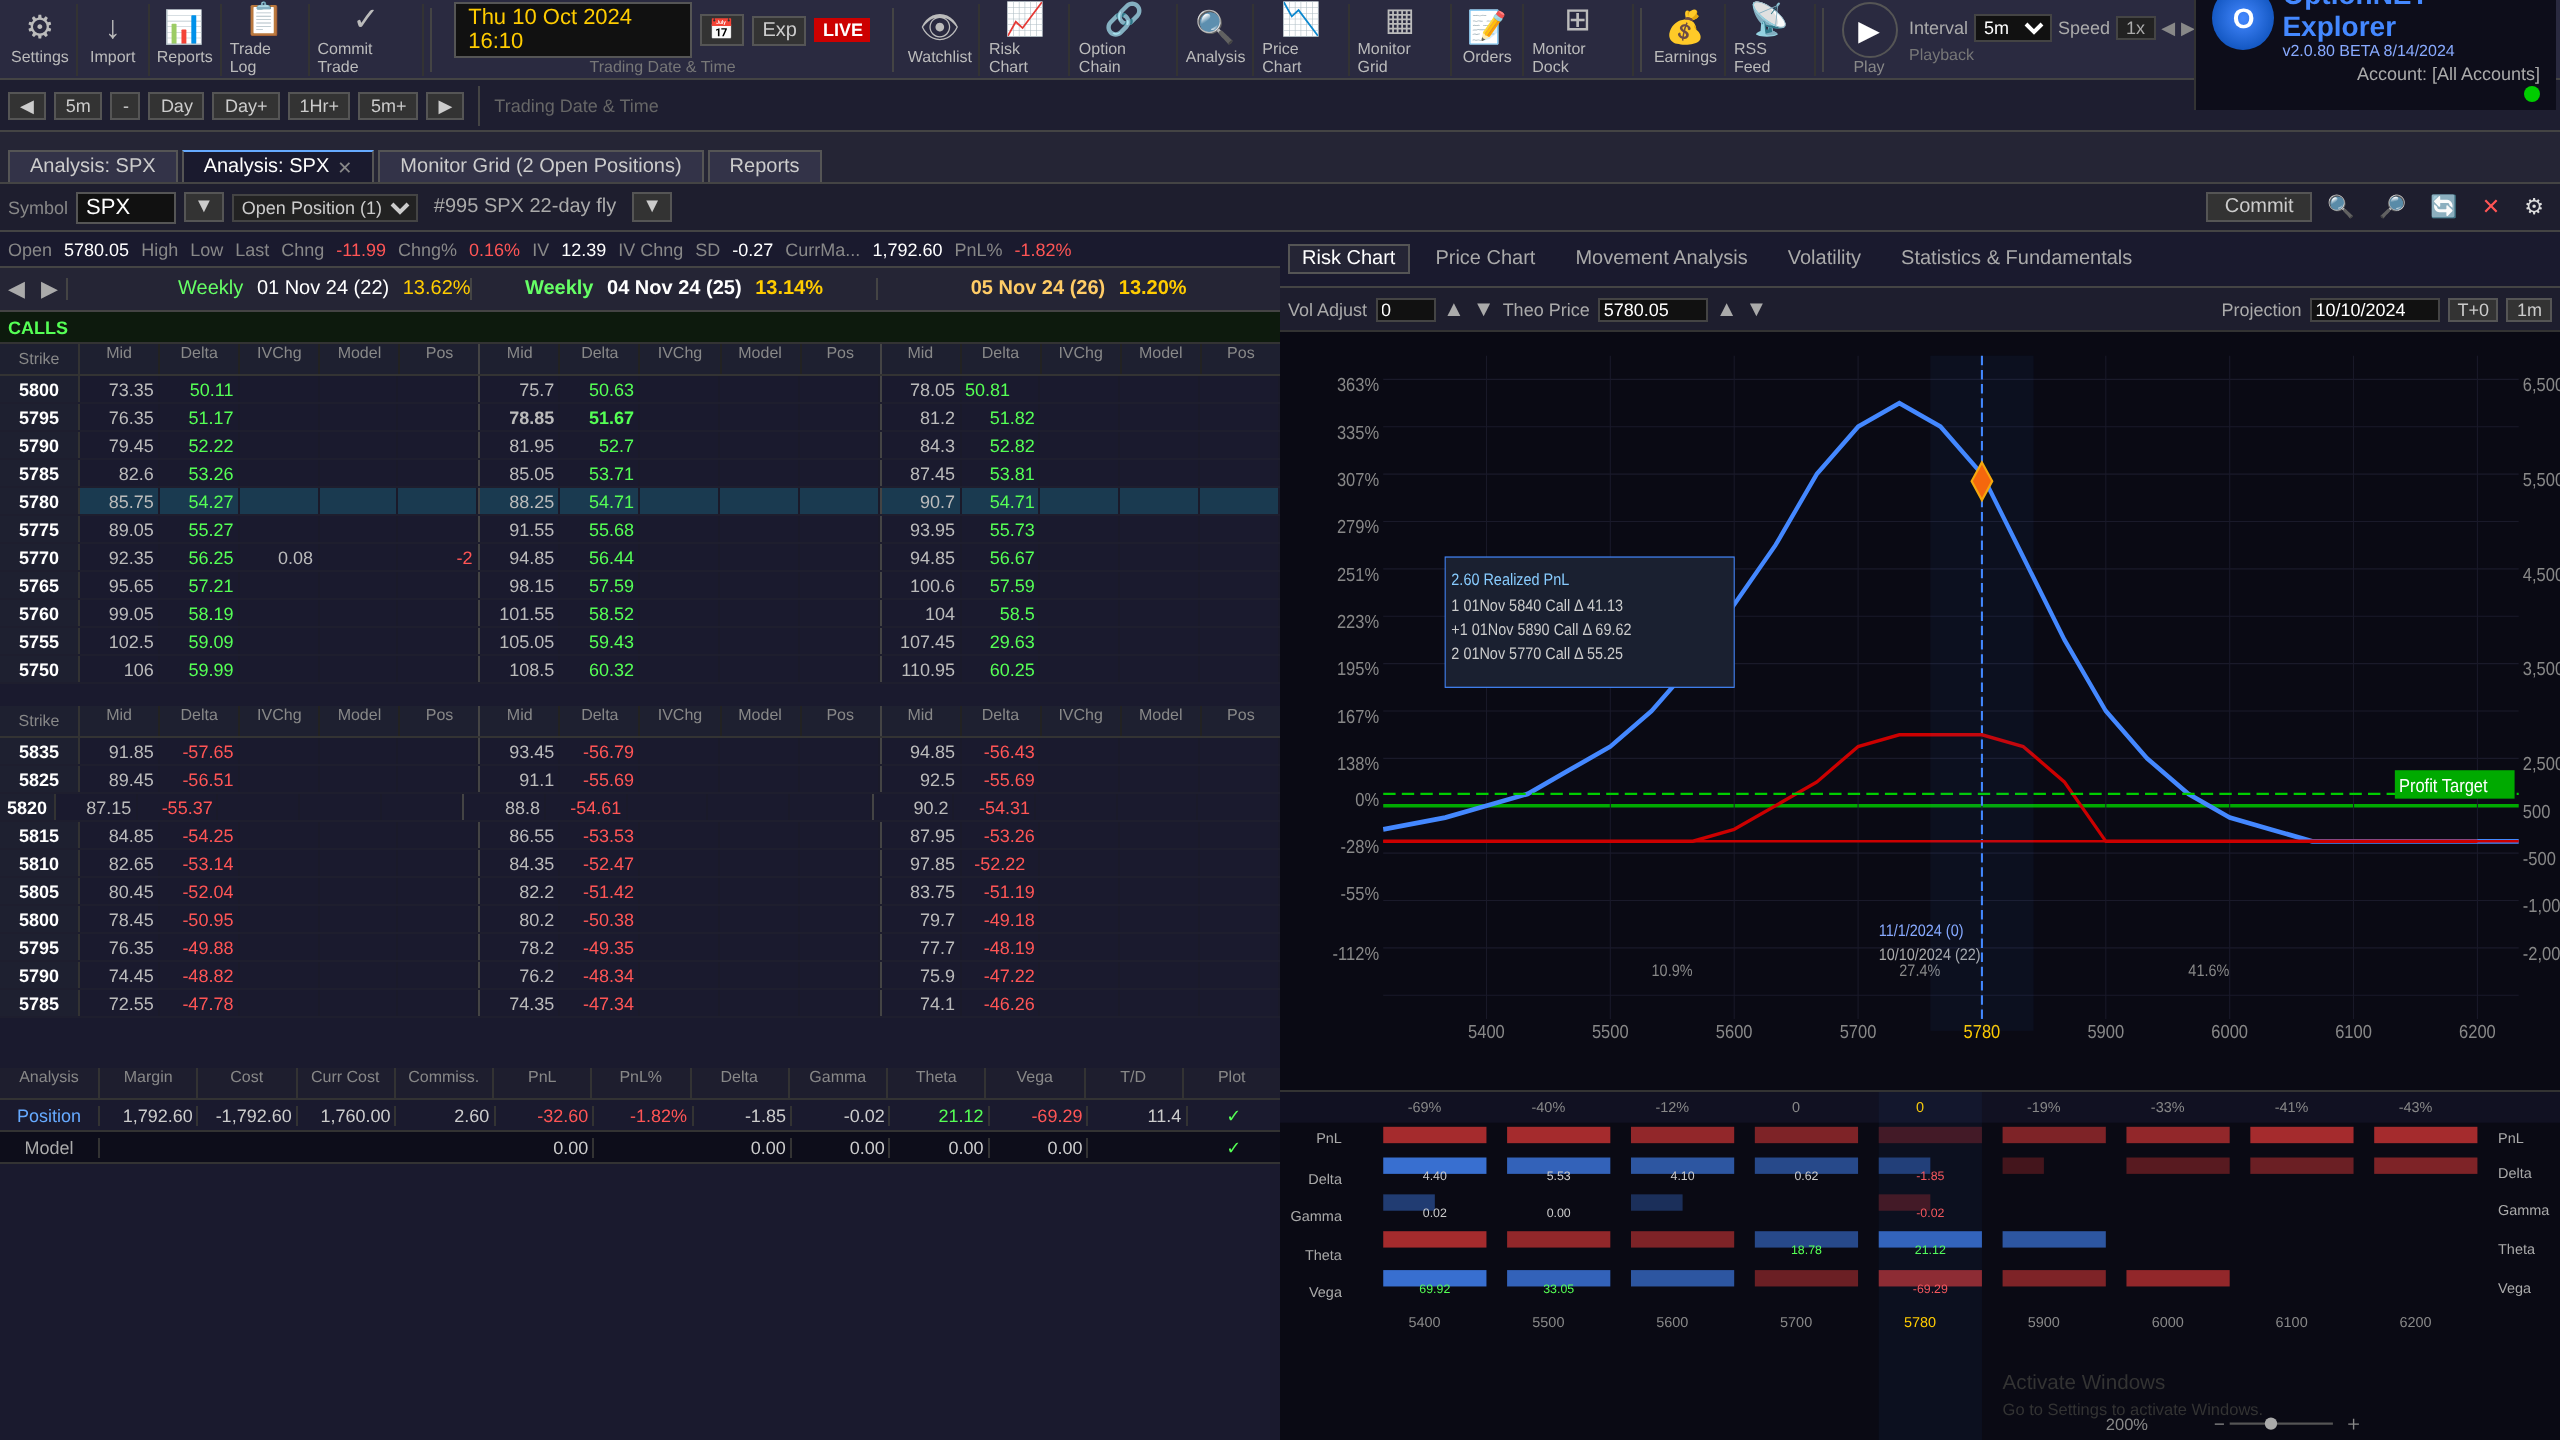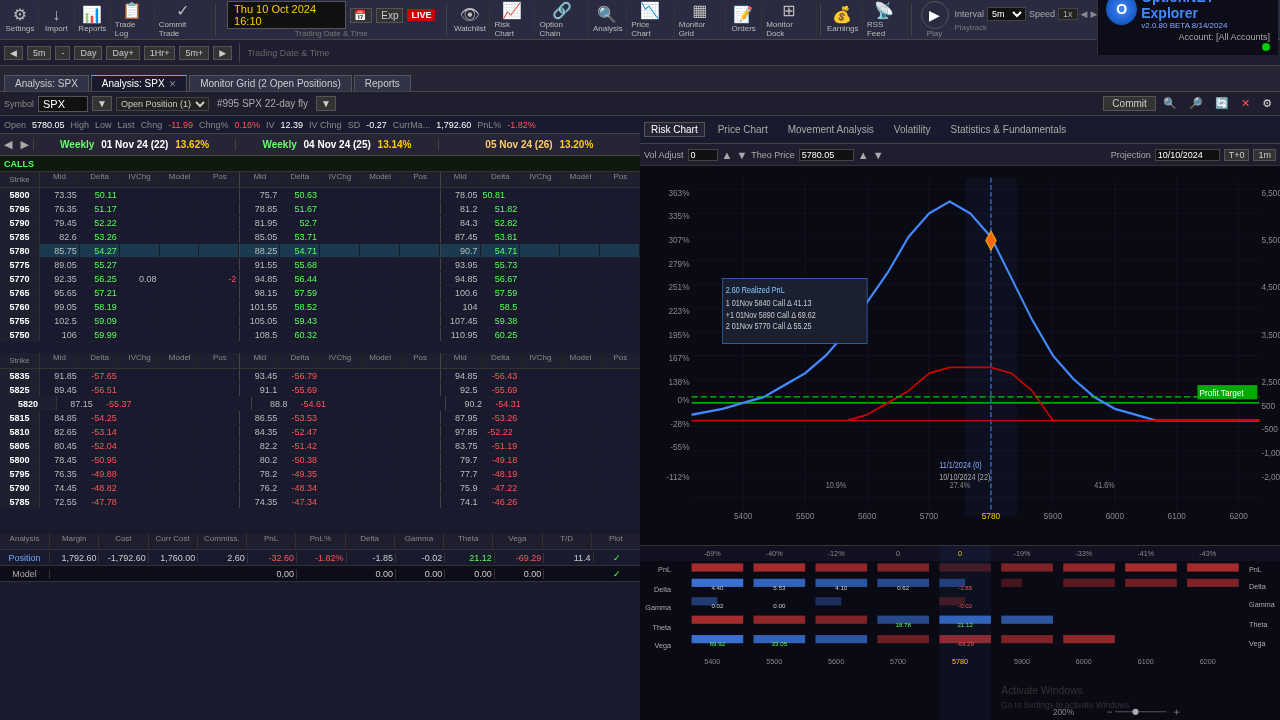--- a/index.html
+++ b/index.html
@@ -238,21 +238,21 @@
           <span style="color:#f55;">-1.82%</span>
       </div>
 
       <div style="flex:1;display:flex;flex-direction:column;overflow:hidden;">
 
         <div style="display:flex;align-items:center;background:#252535;border-bottom:1px solid #444;height:22px;">
           <span style="padding:0 4px;cursor:pointer;color:#aaa;">◀</span>
           <span style="padding:0 4px;cursor:pointer;color:#aaa;">▶</span>
 
           <div style="flex:1;display:flex;border-left:1px solid #444;">
-            <div style="flex:1;text-align:center;border-right:1px solid #444;font-size:10px;font-weight:bold;">
+            <div style="flex:1;text-align:right;border-right:1px solid #444;font-size:10px;font-weight:normal;">
               <span style="color:#66ff66;">Weekly</span>
               <span style="color:#fff;margin:0 4px;">01 Nov 24 (22)</span>
               <span style="color:#ffcc00;">13.62%</span>
             </div>
             <div style="flex:1;text-align:center;border-right:1px solid #444;font-size:10px;font-weight:bold;">
               <span style="color:#66ff66;">Weekly</span>
               <span style="color:#fff;margin:0 4px;">04 Nov 24 (25)</span>
               <span style="color:#ffcc00;">13.14%</span>
             </div>
             <div style="flex:1;text-align:center;font-size:10px;font-weight:bold;">
@@ -320,21 +320,21 @@
             </div>
             <div style="display: flex; border-bottom: 1px solid rgb(30, 30, 46); height: 14px;">
               <div style="width: 40px; text-align: center; font-size: 9px; color: rgb(255, 255, 255); font-weight: bold; background: rgb(30, 32, 48); border-right: 1px solid rgb(51, 51, 51); line-height: 14px;">5795</div>
               <div style="flex: 1 1 0%; display: flex; border-right: 1px solid rgb(68, 68, 68);">
                 <span style="flex: 1 1 0%; text-align: right; font-size: 9px; color: rgb(187, 187, 187); padding: 0px 2px; border-right: 1px solid rgb(26, 26, 42); line-height: 14px; overflow: hidden; white-space: nowrap;">76.35</span>
                 <span style="flex: 1 1 0%; text-align: right; font-size: 9px; color: rgb(85, 255, 85); padding: 0px 2px; border-right: 1px solid rgb(26, 26, 42); line-height: 14px; overflow: hidden; white-space: nowrap;">51.17</span>
                 <span style="flex: 1 1 0%; text-align: right; font-size: 9px; color: rgb(187, 187, 187); padding: 0px 2px; border-right: 1px solid rgb(26, 26, 42); line-height: 14px; overflow: hidden; white-space: nowrap;"></span>
                 <span style="flex: 1 1 0%; text-align: right; font-size: 9px; color: rgb(187, 187, 187); padding: 0px 2px; border-right: 1px solid rgb(26, 26, 42); line-height: 14px; overflow: hidden; white-space: nowrap;"></span>
                 <span style="flex: 1 1 0%; text-align: right; font-size: 9px; color: rgb(187, 187, 187); padding: 0px 2px; border-right: 1px solid rgb(26, 26, 42); line-height: 14px; overflow: hidden; white-space: nowrap;"></span>
               </div>
-              <div style="flex: 1 1 0%; display: flex; border-right: 1px solid rgb(68, 68, 68);">
+              <div style="flex: 1 1 0%; display: flex; border-right: 1px solid rgb(68, 68, 68); font-weight: bold;">
                 <span style="flex: 1 1 0%; text-align: right; font-size: 9px; color: rgb(187, 187, 187); padding: 0px 2px; border-right: 1px solid rgb(26, 26, 42); line-height: 14px; overflow: hidden; white-space: nowrap;">78.85</span>
                 <span style="flex: 1 1 0%; text-align: right; font-size: 9px; color: rgb(85, 255, 85); padding: 0px 2px; border-right: 1px solid rgb(26, 26, 42); line-height: 14px; overflow: hidden; white-space: nowrap;">51.67</span>
                 <span style="flex: 1 1 0%; text-align: right; font-size: 9px; color: rgb(187, 187, 187); padding: 0px 2px; border-right: 1px solid rgb(26, 26, 42); line-height: 14px; overflow: hidden; white-space: nowrap;"></span>
                 <span style="flex: 1 1 0%; text-align: right; font-size: 9px; color: rgb(187, 187, 187); padding: 0px 2px; border-right: 1px solid rgb(26, 26, 42); line-height: 14px; overflow: hidden; white-space: nowrap;"></span>
                 <span style="flex: 1 1 0%; text-align: right; font-size: 9px; color: rgb(187, 187, 187); padding: 0px 2px; border-right: 1px solid rgb(26, 26, 42); line-height: 14px; overflow: hidden; white-space: nowrap;"></span>
               </div>
               <div style="flex: 1 1 0%; display: flex;">
                 <span style="flex: 1 1 0%; text-align: right; font-size: 9px; color: rgb(187, 187, 187); padding: 0px 2px; border-right: 1px solid rgb(26, 26, 42); line-height: 14px; overflow: hidden; white-space: nowrap;">81.2</span>
                 <span style="flex: 1 1 0%; text-align: right; font-size: 9px; color: rgb(85, 255, 85); padding: 0px 2px; border-right: 1px solid rgb(26, 26, 42); line-height: 14px; overflow: hidden; white-space: nowrap;">51.82</span>
                 <span style="flex: 1 1 0%; text-align: right; font-size: 9px; color: rgb(187, 187, 187); padding: 0px 2px; border-right: 1px solid rgb(26, 26, 42); line-height: 14px; overflow: hidden; white-space: nowrap;"></span>
@@ -521,21 +521,21 @@
               </div>
               <div style="flex: 1 1 0%; display: flex; border-right: 1px solid rgb(68, 68, 68);">
                 <span style="flex: 1 1 0%; text-align: right; font-size: 9px; color: rgb(187, 187, 187); padding: 0px 2px; border-right: 1px solid rgb(26, 26, 42); line-height: 14px; overflow: hidden; white-space: nowrap;">105.05</span>
                 <span style="flex: 1 1 0%; text-align: right; font-size: 9px; color: rgb(85, 255, 85); padding: 0px 2px; border-right: 1px solid rgb(26, 26, 42); line-height: 14px; overflow: hidden; white-space: nowrap;">59.43</span>
                 <span style="flex: 1 1 0%; text-align: right; font-size: 9px; color: rgb(187, 187, 187); padding: 0px 2px; border-right: 1px solid rgb(26, 26, 42); line-height: 14px; overflow: hidden; white-space: nowrap;"></span>
                 <span style="flex: 1 1 0%; text-align: right; font-size: 9px; color: rgb(187, 187, 187); padding: 0px 2px; border-right: 1px solid rgb(26, 26, 42); line-height: 14px; overflow: hidden; white-space: nowrap;"></span>
                 <span style="flex: 1 1 0%; text-align: right; font-size: 9px; color: rgb(187, 187, 187); padding: 0px 2px; border-right: 1px solid rgb(26, 26, 42); line-height: 14px; overflow: hidden; white-space: nowrap;"></span>
               </div>
               <div style="flex: 1 1 0%; display: flex;">
                 <span style="flex: 1 1 0%; text-align: right; font-size: 9px; color: rgb(187, 187, 187); padding: 0px 2px; border-right: 1px solid rgb(26, 26, 42); line-height: 14px; overflow: hidden; white-space: nowrap;">107.45</span>
-                <span style="flex: 1 1 0%; text-align: right; font-size: 9px; color: rgb(85, 255, 85); padding: 0px 2px; border-right: 1px solid rgb(26, 26, 42); line-height: 14px; overflow: hidden; white-space: nowrap;">59.38</span>
+                <span style="flex: 1 1 0%; text-align: right; font-size: 9px; color: rgb(85, 255, 85); padding: 0px 2px; border-right: 1px solid rgb(26, 26, 42); line-height: 14px; overflow: hidden; white-space: nowrap;">29.63</span>
                 <span style="flex: 1 1 0%; text-align: right; font-size: 9px; color: rgb(187, 187, 187); padding: 0px 2px; border-right: 1px solid rgb(26, 26, 42); line-height: 14px; overflow: hidden; white-space: nowrap;"></span>
                 <span style="flex: 1 1 0%; text-align: right; font-size: 9px; color: rgb(187, 187, 187); padding: 0px 2px; border-right: 1px solid rgb(26, 26, 42); line-height: 14px; overflow: hidden; white-space: nowrap;"></span>
                 <span style="flex: 1 1 0%; text-align: right; font-size: 9px; color: rgb(187, 187, 187); padding: 0px 2px; border-right: 1px solid rgb(26, 26, 42); line-height: 14px; overflow: hidden; white-space: nowrap;"></span>
               </div>
             </div>
             <div style="display: flex; border-bottom: 1px solid rgb(30, 30, 46); height: 14px;">
               <div style="width: 40px; text-align: center; font-size: 9px; color: rgb(255, 255, 255); font-weight: bold; background: rgb(30, 32, 48); border-right: 1px solid rgb(51, 51, 51); line-height: 14px;">5750</div>
               <div style="flex: 1 1 0%; display: flex; border-right: 1px solid rgb(68, 68, 68);">
                 <span style="flex: 1 1 0%; text-align: right; font-size: 9px; color: rgb(187, 187, 187); padding: 0px 2px; border-right: 1px solid rgb(26, 26, 42); line-height: 14px; overflow: hidden; white-space: nowrap;">106</span>
                 <span style="flex: 1 1 0%; text-align: right; font-size: 9px; color: rgb(85, 255, 85); padding: 0px 2px; border-right: 1px solid rgb(26, 26, 42); line-height: 14px; overflow: hidden; white-space: nowrap;">59.99</span>
@@ -629,21 +629,21 @@
               </div>
               <div style="flex: 1 1 0%; display: flex;">
                 <span style="flex: 1 1 0%; text-align: right; font-size: 9px; color: rgb(187, 187, 187); padding: 0px 2px; border-right: 1px solid rgb(26, 26, 42); line-height: 14px; overflow: hidden; white-space: nowrap;">92.5</span>
                 <span style="flex: 1 1 0%; text-align: right; font-size: 9px; color: rgb(255, 85, 85); padding: 0px 2px; border-right: 1px solid rgb(26, 26, 42); line-height: 14px; overflow: hidden; white-space: nowrap;">-55.69</span>
                 <span style="flex: 1 1 0%; text-align: right; font-size: 9px; color: rgb(187, 187, 187); padding: 0px 2px; border-right: 1px solid rgb(26, 26, 42); line-height: 14px; overflow: hidden; white-space: nowrap;"></span>
                 <span style="flex: 1 1 0%; text-align: right; font-size: 9px; color: rgb(187, 187, 187); padding: 0px 2px; border-right: 1px solid rgb(26, 26, 42); line-height: 14px; overflow: hidden; white-space: nowrap;"></span>
                 <span style="flex: 1 1 0%; text-align: right; font-size: 9px; color: rgb(187, 187, 187); padding: 0px 2px; border-right: 1px solid rgb(26, 26, 42); line-height: 14px; overflow: hidden; white-space: nowrap;"></span>
               </div>
             </div>
             <div style="display: flex; border-bottom: 1px solid rgb(30, 30, 46); height: 14px;">
-              <div style="width: 57px; text-align: center; font-size: 9px; color: rgb(255, 255, 255); font-weight: bold; background: rgb(30, 32, 48); border-right: 1px solid rgb(51, 51, 51); line-height: 14px;">5820</div>
+              <div style="width: 28px; text-align: center; font-size: 9px; color: rgb(255, 255, 255); font-weight: bold; background: rgb(30, 32, 48); border-right: 1px solid rgb(51, 51, 51); line-height: 14px;">5820</div>
               <div style="flex: 1 1 0%; display: flex; border-right: 1px solid rgb(68, 68, 68);">
                 <span style="flex: 1 1 0%; text-align: right; font-size: 9px; color: rgb(187, 187, 187); padding: 0px 2px; border-right: 1px solid rgb(26, 26, 42); line-height: 14px; overflow: hidden; white-space: nowrap;">87.15</span>
                 <span style="flex: 1 1 0%; text-align: right; font-size: 9px; color: rgb(255, 85, 85); padding: 0px 2px; border-right: 1px solid rgb(26, 26, 42); line-height: 14px; overflow: hidden; white-space: nowrap;">-55.37</span>
                 <span style="flex: 1 1 0%; text-align: right; font-size: 9px; color: rgb(187, 187, 187); padding: 0px 2px; border-right: 1px solid rgb(26, 26, 42); line-height: 14px; overflow: hidden; white-space: nowrap;"></span>
                 <span style="flex: 1 1 0%; text-align: right; font-size: 9px; color: rgb(187, 187, 187); padding: 0px 2px; border-right: 1px solid rgb(26, 26, 42); line-height: 14px; overflow: hidden; white-space: nowrap;"></span>
                 <span style="flex: 1 1 0%; text-align: right; font-size: 9px; color: rgb(187, 187, 187); padding: 0px 2px; border-right: 1px solid rgb(26, 26, 42); line-height: 14px; overflow: hidden; white-space: nowrap;"></span>
               </div>
               <div style="flex: 1 1 0%; display: flex; border-right: 1px solid rgb(68, 68, 68);">
                 <span style="flex: 1 1 0%; text-align: right; font-size: 9px; color: rgb(187, 187, 187); padding: 0px 2px; border-right: 1px solid rgb(26, 26, 42); line-height: 14px; overflow: hidden; white-space: nowrap;">88.8</span>
                 <span style="flex: 1 1 0%; text-align: right; font-size: 9px; color: rgb(255, 85, 85); padding: 0px 2px; border-right: 1px solid rgb(26, 26, 42); line-height: 14px; overflow: hidden; white-space: nowrap;">-54.61</span>

